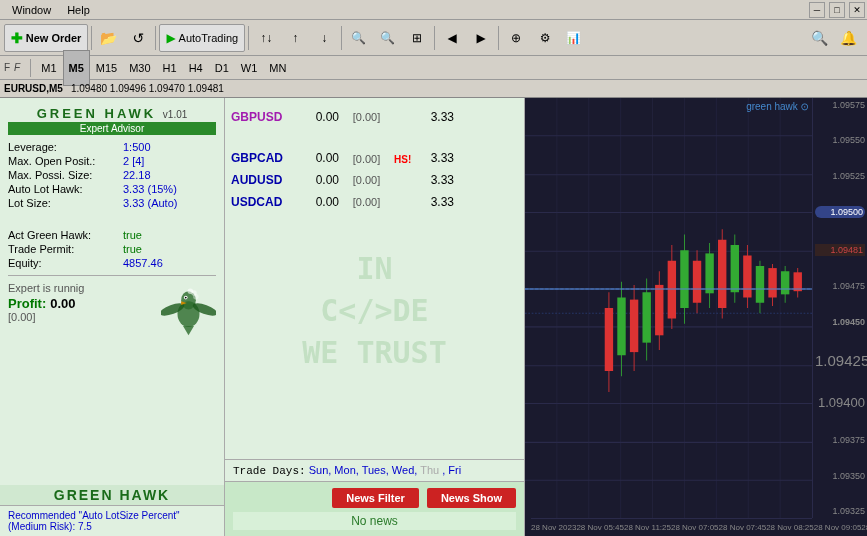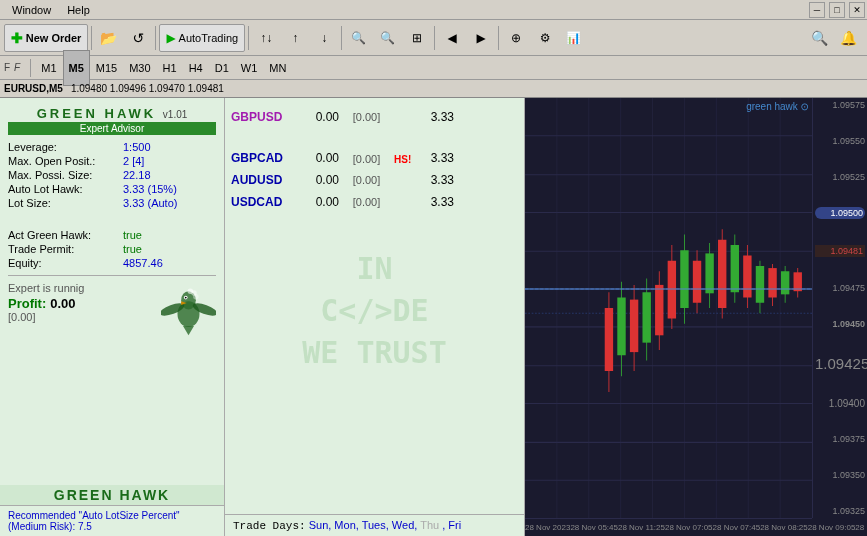--- a/index.html
+++ b/index.html
@@ -198,20 +198,27 @@
       </div>
     </div>
 
     <div style="padding:4px 8px; font-size:11px; background:#e0f0e0; border-top:1px solid #aaa;">
       <span style="color:#000;font-family:Liberation Mono, monospace;">Trade Days:</span>
       <span style="color:#0000cc;"> Sun, Mon, Tues, Wed, </span>
       <span style="color:#aaa;">Thu</span>
       <span style="color:#0000cc;">, Fri</span>
     </div>
 
+    <div style="background:#c8e8c8; padding:6px 8px; border-top:1px solid #aaa;">
+      <div style="display:flex; gap:8px; margin-bottom:4px; justify-content:flex-end;">
+        <button style="background:#cc2222; color:white; border:none; padding:4px 14px; font-size:11px; font-weight:bold; cursor:pointer; border-radius:2px;">News Filter</button>
+        <button style="background:#cc2222; color:white; border:none; padding:4px 14px; font-size:11px; font-weight:bold; cursor:pointer; border-radius:2px;">News Show</button>
+      </div>
+      <div style="text-align:center; font-size:12px; color:#2a7a2a; background:#d8f0d8; padding:2px;">No news</div>
+    </div>
   </div>
 
   <div style="flex:1; position:relative; background:#1a1a2e; overflow:hidden;">
 
     <div style="position:absolute; top:3px; right:58px; color:#4488cc; font-size:10px; z-index:10;">green hawk ⊙</div>
 
     <svg style="position:absolute; top:0; left:0; right:55px; bottom:18px; width:calc(100% - 55px); height:calc(100% - 18px);" viewBox="0 0 342 400" preserveAspectRatio="none">
 
       <line x1="0" y1="36" x2="342" y2="36" stroke="#2a2a4a" stroke-width="1"></line>
       <line x1="0" y1="73" x2="342" y2="73" stroke="#2a2a4a" stroke-width="1"></line>
@@ -289,27 +296,27 @@
 
     <div style="position:absolute; right:0; top:0; bottom:18px; width:55px; background:#1a1a2e; display:flex; flex-direction:column; justify-content:space-between; padding:2px 2px; z-index:5; border-left:1px solid #2a2a4a;">
       <span style="color:#888; font-size:9px; text-align:right;">1.09575</span>
       <span style="color:#888; font-size:9px; text-align:right;">1.09550</span>
       <span style="color:#888; font-size:9px; text-align:right;">1.09525</span>
       <span style="color:white; font-size:9px; text-align:right; background:#334488; padding:1px 2px;border-radius:6px;">1.09500</span>
       <span style="color:#cc4444; font-size:9px; text-align:right; background:#332222; padding:1px 2px;">1.09481</span>
       <span style="color:#888; font-size:9px; text-align:right;">1.09475</span>
       <span style="color:#888; font-size:9px; text-align:right;font-weight:bold;">1.09450</span>
       <span style="color:#888; font-size:15px; text-align:right;">1.09425</span>
-      <span style="color:#888; font-size:10px; text-align:right;">1.09400</span>
+      <span style="color:#888; font-size:13px; text-align:right;">1.09400</span>
       <span style="color:#888; font-size:9px; text-align:right;">1.09375</span>
       <span style="color:#888; font-size:9px; text-align:right;">1.09350</span>
       <span style="color:#888; font-size:9px; text-align:right;">1.09325</span>
     </div>
 
-    <div style="position:absolute; bottom:0; left:0; right:55px; height:18px; background:#1a1a2e; display:flex; align-items:center; border-top:1px solid #2a2a4a;">
+    <div style="position:absolute; bottom:0; left:6px; right:55px; height:18px; background:#1a1a2e; display:flex; align-items:center; border-top:1px solid #2a2a4a;">
       <span style="color:#888; font-size:8px; flex:1; text-align:center; white-space:nowrap;">28 Nov 2023</span>
       <span style="color:#888; font-size:8px; flex:1; text-align:center; white-space:nowrap;">28 Nov 05:45</span>
       <span style="color:#888; font-size:8px; flex:1; text-align:center; white-space:nowrap;">28 Nov 11:25</span>
       <span style="color:#888; font-size:8px; flex:1; text-align:center; white-space:nowrap;">28 Nov 07:05</span>
       <span style="color:#888; font-size:8px; flex:1; text-align:center; white-space:nowrap;">28 Nov 07:45</span>
       <span style="color:#888; font-size:8px; flex:1; text-align:center; white-space:nowrap;">28 Nov 08:25</span>
       <span style="color:#888; font-size:8px; flex:1; text-align:center; white-space:nowrap;">28 Nov 09:05</span>
       <span style="color:#888; font-size:8px; flex:1; text-align:center; white-space:nowrap;">28 Nov 09:45</span>
 
     </div>

